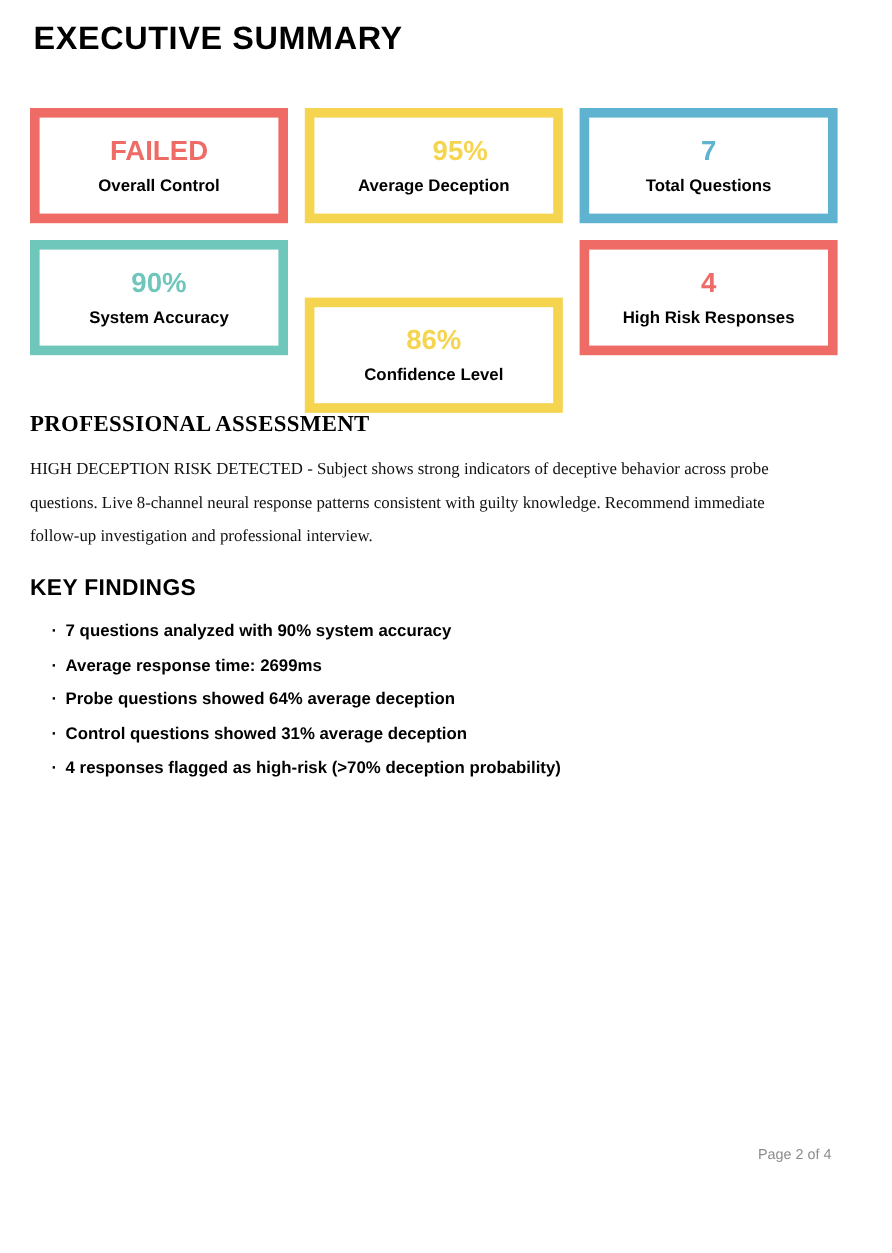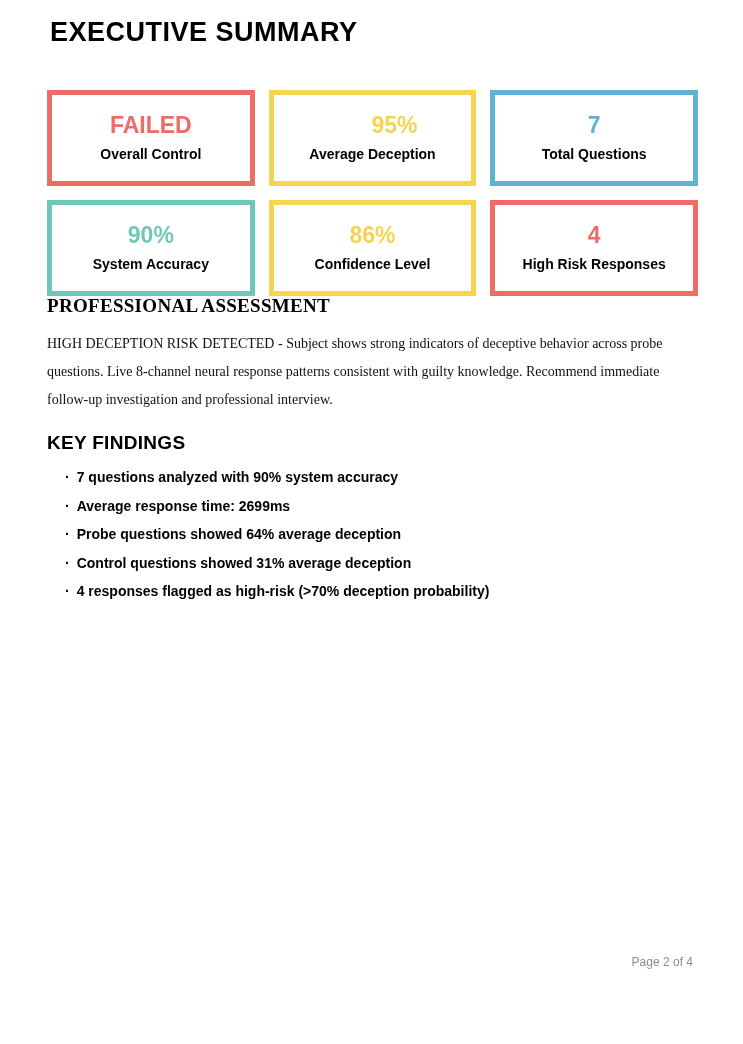--- a/index.html
+++ b/index.html
@@ -11,39 +11,39 @@
   }
   .page {
     position: relative;
     width: 743px;
     height: 1044px;
     background: #ffffff;
     overflow: hidden;
     box-sizing: border-box;
   }
   .content {
-    padding: 0 45px 0 47px;
+    padding: 0 45px 0 25px;
   }
   .page-title {
     margin: 18px 0 0 3px;
     font-size: 27px;
     font-weight: bold;
     letter-spacing: 0.5px;
     line-height: 1.1;
   }
   .cards-grid {
     margin-top: 42px;
     display: grid;
     grid-template-columns: repeat(3, 1fr);
     gap: 14px;
   }
   .stat-card {
     box-sizing: border-box;
     height: 96px;
-    border: 5px solid #ec4899;
+    border: 8px solid #ec4899;
     background: #ffffff;
     display: flex;
     flex-direction: column;
     align-items: center;
     justify-content: center;
     gap: 10px;
     text-align: center;
   }
   .stat-card .value {
     font-size: 23px;
@@ -124,21 +124,21 @@
       <div class="stat-card" style="border-color: rgb(95, 179, 208);">
         <div class="value" style="color: rgb(95, 179, 208);">7</div>
         <div class="label">Total Questions</div>
       </div>
 
       <div class="stat-card" style="border-color: rgb(111, 199, 188);">
         <div class="value" style="color: rgb(111, 199, 188);">90%</div>
         <div class="label">System Accuracy</div>
       </div>
 
-      <div class="stat-card" style="border-color: rgb(245, 212, 79);">
+      <div class="stat-card" style="border-color: rgb(245, 212, 79); margin-top: 48px;">
         <div class="value" style="color: rgb(245, 212, 79);">86%</div>
         <div class="label">Confidence Level</div>
       </div>
 
       <div class="stat-card" style="border-color: rgb(238, 107, 102);">
         <div class="value" style="color: rgb(238, 107, 102);">4</div>
         <div class="label">High Risk Responses</div>
       </div>
 
     </div>

